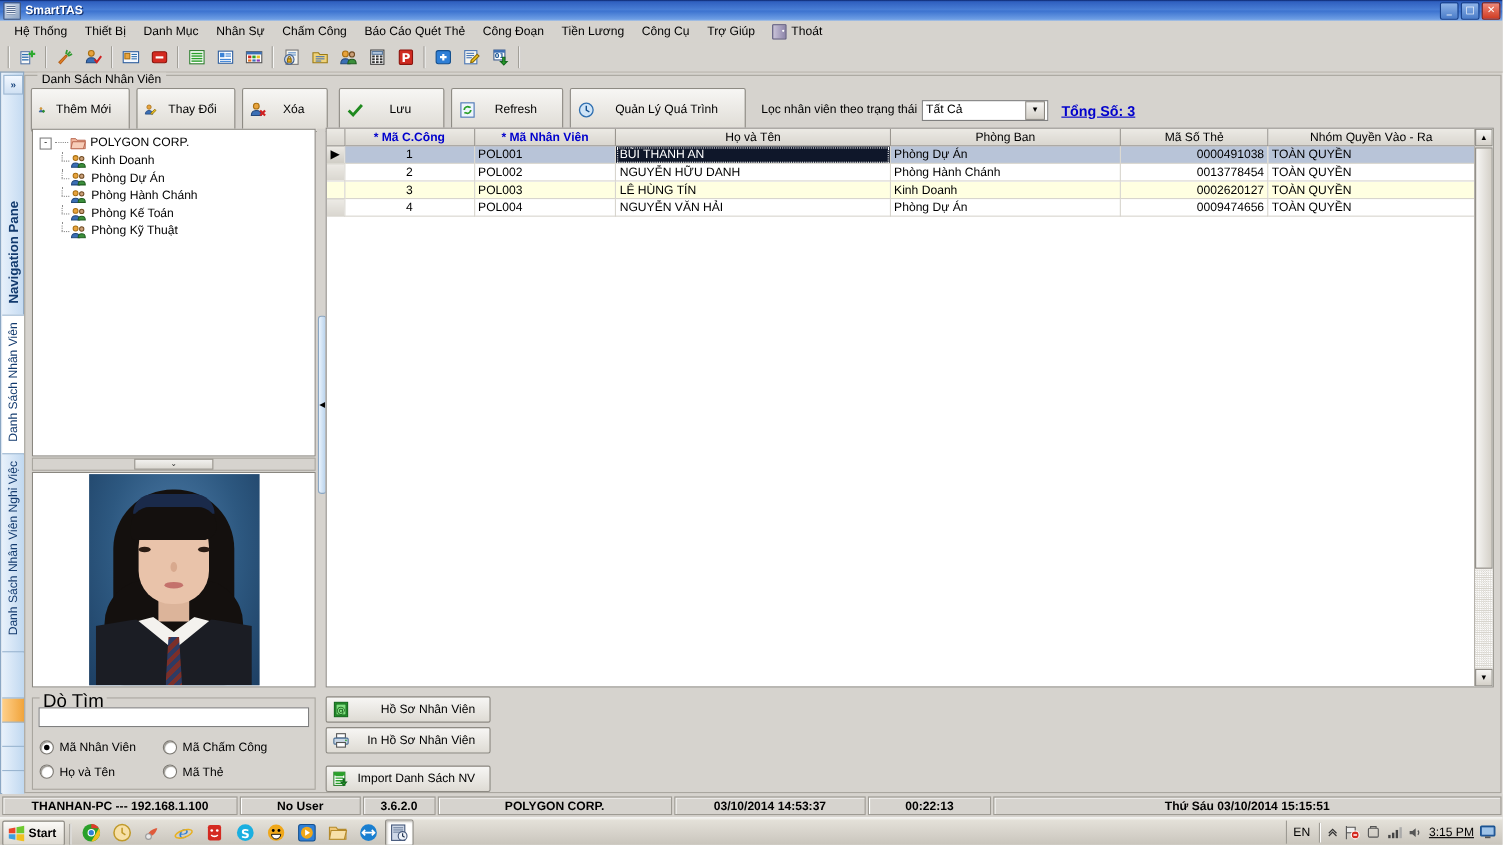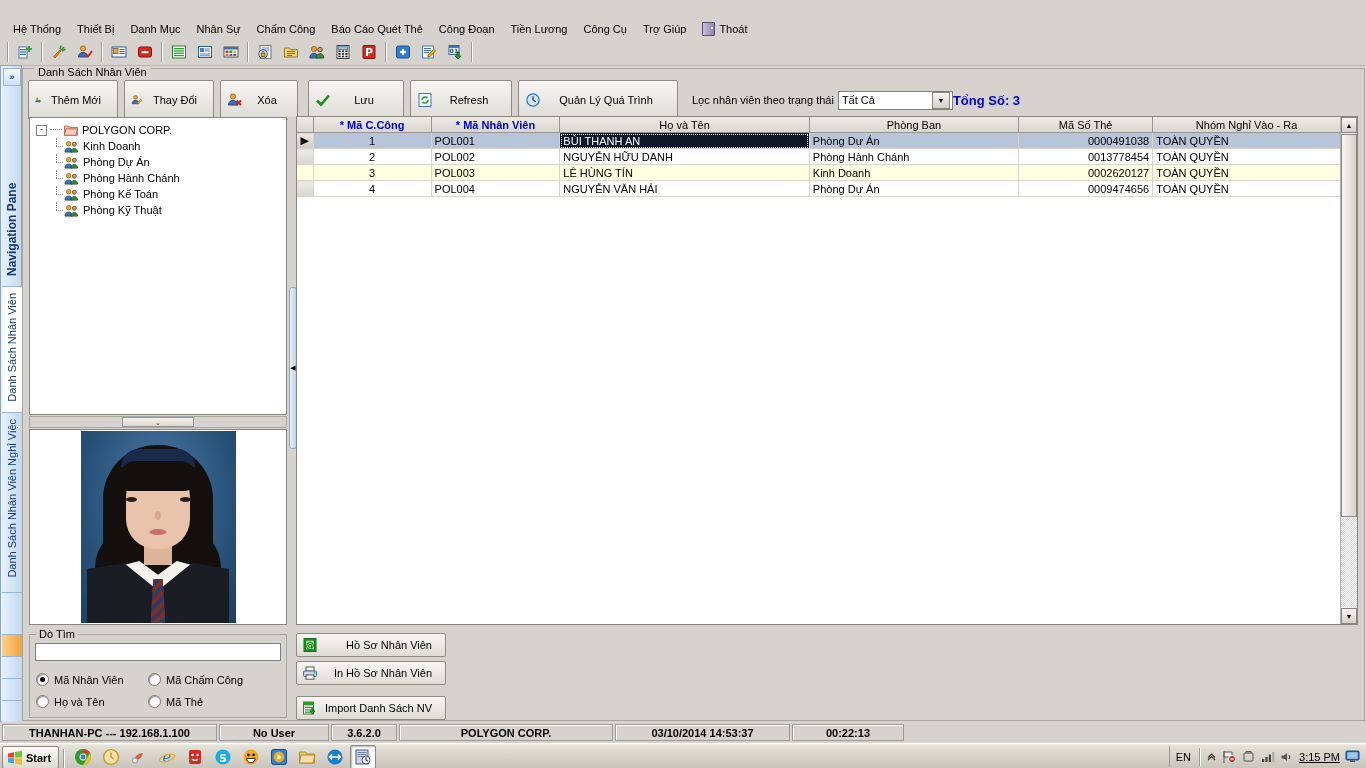--- a/index.html
+++ b/index.html
@@ -109,21 +109,21 @@
     width:115px;height:19px;background:#fff;border:1px solid #7f7f7f;
     display:flex;align-items:center;box-sizing:border-box;font-size:11px;position:relative;
   }
   .combo .cval{padding-left:3px;flex:1;}
   .combo .carrow{
     width:16px;height:15px;margin-right:2px;
     background:linear-gradient(to bottom,#f6f5f3,#d4d0c8);
     border:1px solid #8a8780;
     display:flex;align-items:center;justify-content:center;font-size:7px;color:#000;
   }
-  .total{font-size:13px;font-weight:bold;color:#0000cd;margin-left:0;white-space:nowrap;}
+  .total{font-size:13px;font-weight:bold;color:#0000cd;margin-left:12px;white-space:nowrap;text-decoration:underline;}
 
   
   .treepanel{
     position:absolute;left:29px;top:117px;width:258px;height:298px;
     background:#fff;border:1px solid #8a8780;box-sizing:border-box;overflow:hidden;
   }
   .treerow{display:flex;align-items:center;height:16px;font-size:11px;padding-left:6px;white-space:nowrap;}
   .tree-toggle{
     width:9px;height:9px;border:1px solid #808080;background:#fff;
     display:flex;align-items:center;justify-content:center;font-size:8px;line-height:1;
@@ -241,21 +241,21 @@
   .sbtrack{
     position:absolute;left:0;top:401px;width:16px;bottom:17px;
     background:repeating-conic-gradient(#ffffff 0 25%,#d8d5ce 0 50%) 0 0/2px 2px;
   }
 
   
   .searchgroup{
     position:absolute;left:29px;top:634px;width:258px;height:84px;
     border:1px solid #a9a69f;box-sizing:border-box;background:#d6d3ce;
   }
-  .sg-label{position:absolute;left:36px;top:628px;background:#d6d3ce;padding:0 3px;font-size:11px;}
+  .sg-label{position:absolute;left:36px;top:628px;background:#d6d3ce;padding:0 3px;font-size:17px;}
   .sinput{
     position:absolute;left:35px;top:643px;width:246px;height:18px;
     background:#fff;border:1px solid #7f7f7f;box-sizing:border-box;
   }
   .radiorow{position:absolute;font-size:11px;display:flex;align-items:center;gap:5px;}
   .radio{
     width:11px;height:11px;border-radius:50%;background:#fff;
     border:1px solid #7b7872;box-shadow:inset 1px 1px 1px #9b9891;
     display:flex;align-items:center;justify-content:center;flex:0 0 auto;
   }
@@ -304,20 +304,29 @@
     padding:0 4px 0 6px;border-left:1px solid #9d9a93;
   }
   .tray .lang{font-size:11px;margin-right:3px;}
   .tray .clock{font-size:11px;text-decoration:underline;}
 </style>
 </head>
 <body>
 
 <div class="app">
 
+  <div class="titlebar">
+    <div class="tb-icon"></div>
+    <span class="tb-title">SmartTAS</span>
+    <div class="tb-buttons">
+      <div class="tb-btn">_</div>
+      <div class="tb-btn">□</div>
+      <div class="tb-btn close">✕</div>
+    </div>
+  </div>
 
   <div class="menubar">
     <div class="mi">Hệ Thống</div>
     <div class="mi">Thiết Bị</div>
     <div class="mi">Danh Mục</div>
     <div class="mi">Nhân Sự</div>
     <div class="mi">Chấm Công</div>
     <div class="mi">Báo Cáo Quét Thẻ</div>
     <div class="mi">Công Đoạn</div>
     <div class="mi">Tiền Lương</div>
@@ -675,21 +684,21 @@
           <col style="width:140px">
       </colgroup>
       <thead>
         <tr>
           <th class="rowhdr"></th>
           <th class="req">* Mã C.Công</th>
           <th class="req">* Mã Nhân Viên</th>
           <th>Họ và Tên</th>
           <th>Phòng Ban</th>
           <th>Mã Số Thẻ</th>
-          <th>Nhóm Nghỉ Vào - Ra</th>
+          <th>Nhóm Quyền Vào - Ra</th>
         </tr>
       </thead>
       <tbody>
         <tr class="sel">
           <td class="rowmark">▶</td>
           <td class="num">1</td>
           <td>POL001</td>
           <td class="cellsel">BÙI THANH AN</td>
           <td>Phòng Dự Án</td>
           <td class="card">0000491038</td>
@@ -783,20 +792,21 @@
     <span class="lbl">Import Danh Sách NV</span>
   </div>
 
   <div class="statusbar">
     <div class="scell" style="width:215px;margin-left:2px">THANHAN-PC --- 192.168.1.100</div>
     <div class="scell" style="width:110px">No User</div>
     <div class="scell" style="width:66px">3.6.2.0</div>
     <div class="scell" style="width:214px">POLYGON CORP.</div>
     <div class="scell" style="width:175px">03/10/2014 14:53:37</div>
     <div class="scell" style="width:112px">00:22:13</div>
+    <div class="scell" style="width:464px">Thứ Sáu 03/10/2014 15:15:51</div>
   </div>
 
   <div class="taskbar">
     <div class="startbtn">
       <svg width="16" height="15" viewBox="0 0 16 15">
         <path d="M1 3.5l6-1.2v5.2H1z" fill="#e8452a"></path>
           <path d="M8 2.1l7-1.4v6.8H8z" fill="#6fc92f"></path>
         <path d="M1 8.3h6v5.2l-6-1.2z" fill="#3b9fe0"></path>
           <path d="M8 8.3h7v6.8L8 13.7z" fill="#f0c020"></path>
       </svg>

